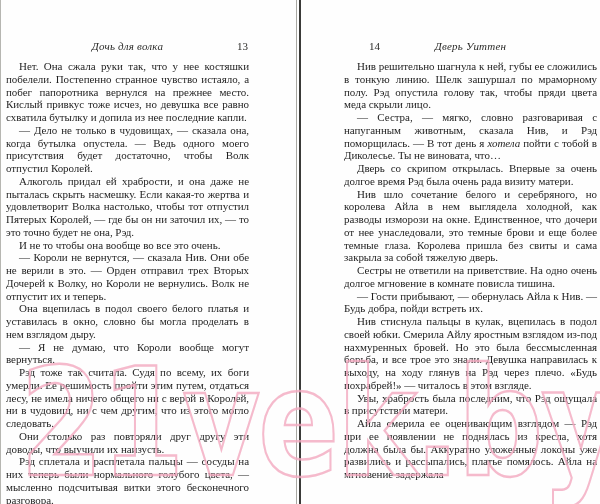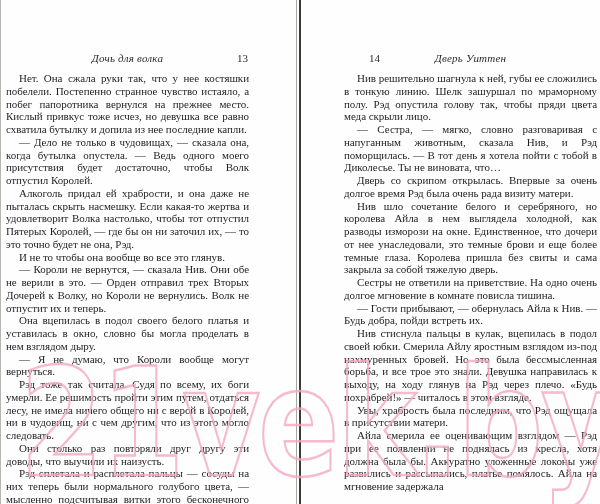--- a/index.html
+++ b/index.html
@@ -21,21 +21,21 @@
   }
   .gutter-light {
     position: absolute; left: 296px; top: 0; width: 1px; height: 504px;
     background: #a8a8a3; z-index: 3;
   }
   .gutter-dark {
     position: absolute; left: 299px; top: 0; width: 2px; height: 504px;
     background: #3a3a38; z-index: 3;
   }
   .page {
-    position: absolute; top: 16px; height: 473px;
+    position: absolute; top: 4px; height: 473px;
     background: transparent;
   }
   .page.left  { left: 0;   width: 299px; }
   .page.right { left: 301px; width: 299px; }
   .page-inner.left  { margin: 36px 50px 0 6px; }
   .page-inner.right { margin: 36px 3px 0 43px; }
   .running-head {
     position: relative; height: 13px; margin-bottom: 7px;
     font-size: 11px; color: #2b2b29;
   }
@@ -50,21 +50,21 @@
     font-size: 11px;
     line-height: 12.75px;
     color: #1f1f1f;
     text-align: justify;
     letter-spacing: -0.05px;
   }
   .text-block p {
     margin: 0;
     text-indent: 13px;
   }
-  .text-block .em { }
+  .text-block .em { font-style: italic; }
   .watermark {
     position: absolute;
     left: 20px; top: 348px;
     z-index: 5;
     font-family: "DejaVu Sans", sans-serif;
     font-weight: bold;
     font-size: 150px;
     line-height: 1;
     letter-spacing: -3px;
     color: transparent;
@@ -83,21 +83,21 @@
   <div class="page left">
     <div class="page-inner left">
       <div class="running-head">
         <span class="title">Дочь для волка</span>
         <span class="pagenum pn-right">13</span>
       </div>
       <div class="text-block">
           <p><span>Нет. Она сжала руки так, что у нее костяшки побелели. Постепенно странное чувство истаяло, а побег папоротника вернулся на прежнее место. Кислый привкус тоже исчез, но девушка все равно схватила бутылку и допила из нее последние капли.</span></p>
           <p><span>— Дело не только в чудовищах, — сказала она, когда бутылка опустела. — Ведь одного моего присутствия будет достаточно, чтобы Волк отпустил Королей.</span></p>
           <p><span>Алкоголь придал ей храбрости, и она даже не пыталась скрыть насмешку. Если какая-то жертва и удовлетворит Волка настолько, чтобы тот отпустил Пятерых Королей, — где бы он ни заточил их, — то это точно будет не она, Рэд.</span></p>
-          <p><span>И не то чтобы она вообще во все это глянув.</span></p>
+          <p><span>И не то чтобы она вообще во все это очень.</span></p>
           <p><span>— Короли не вернутся, — сказала Нив. Они обе не верили в это. — Орден отправил трех Вторых Дочерей к Волку, но Короли не вернулись. Волк не отпустит их и теперь.</span></p>
           <p><span>Она вцепилась в подол своего белого платья и уставилась в окно, словно бы могла проделать в нем взглядом дыру.</span></p>
           <p><span>— Я не думаю, что Короли вообще могут вернуться.</span></p>
           <p><span>Рэд тоже так считала. Судя по всему, их боги умерли. Ее решимость пройти этим путем, отдаться лесу, не имела ничего общего ни с верой в Королей, ни в чудовищ, ни с чем другим, что из этого могло следовать.</span></p>
           <p><span>Они столько раз повторяли друг другу эти доводы, что выучили их наизусть.</span></p>
           <p><span>Рэд сплетала и расплетала пальцы — сосуды на них теперь были нормального голубого цвета, — мысленно подсчитывая витки этого бесконечного разговора.</span></p>
         </div>
     </div>
   </div>
 

